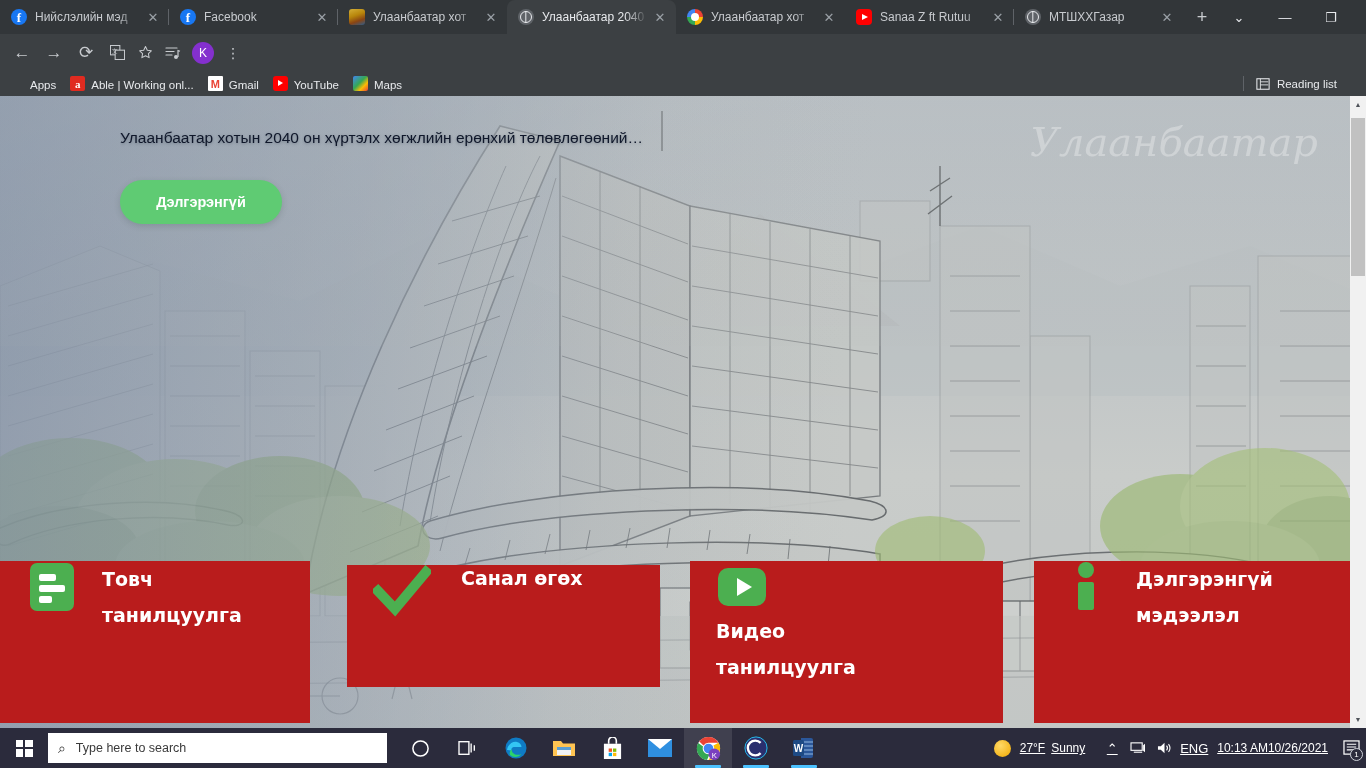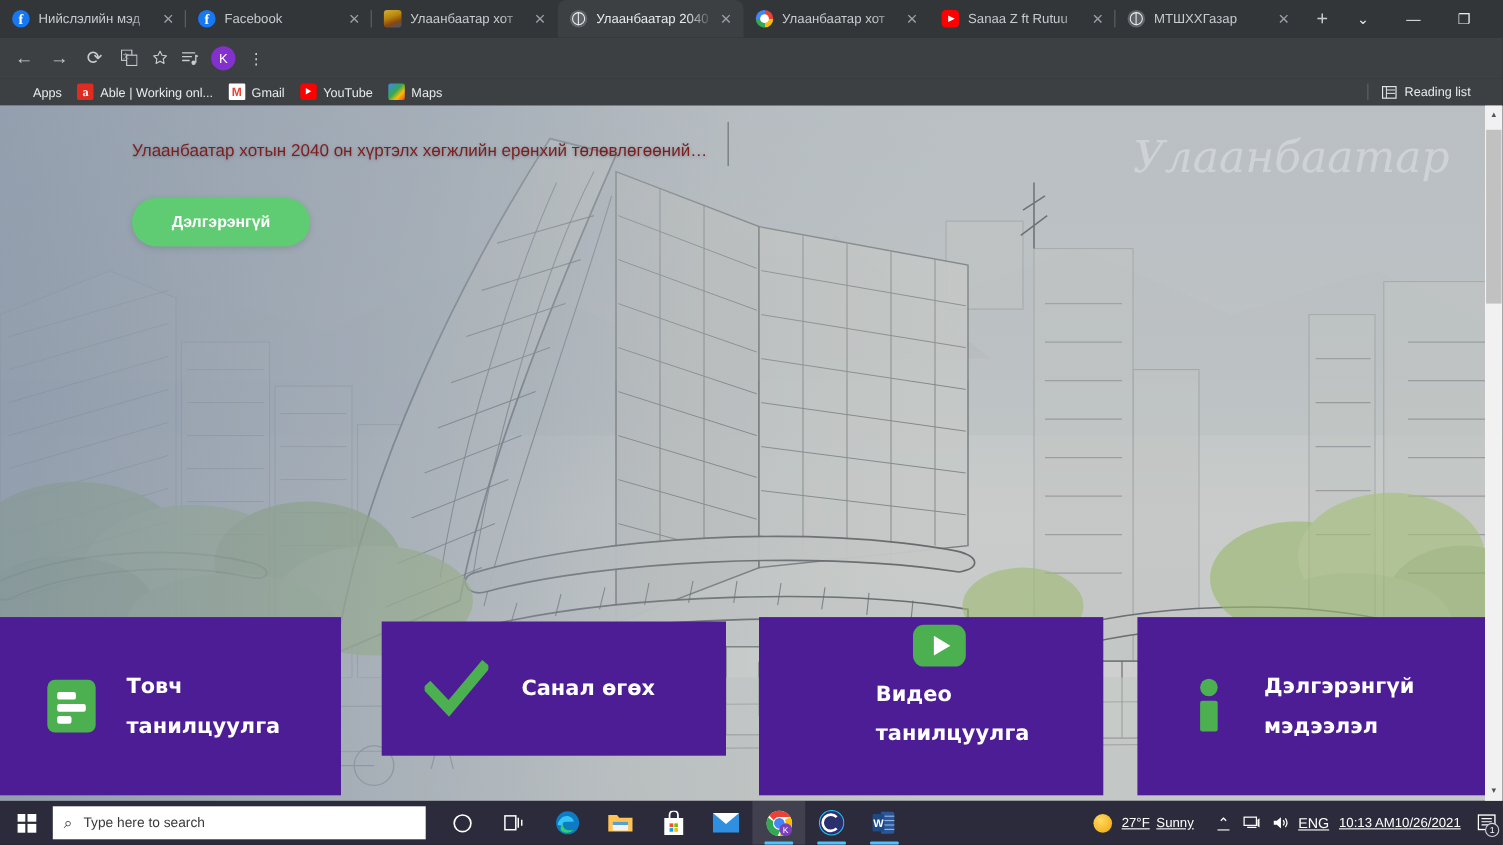--- a/index.html
+++ b/index.html
@@ -139,37 +139,37 @@
   .hero-svg { position:absolute; inset:0; width:100%; height:100%; }
 
   .hero-copy { position:absolute; left:120px; top:16px; width:620px; z-index:6; }
   .hero-title {
     color:#ffffff; font-weight:bold; font-size:55px; line-height:63px;
     letter-spacing:0.5px; text-transform:uppercase;
     font-family:"DejaVu Sans", sans-serif;
     text-shadow: 0 1px 3px rgba(60,70,85,.35);
   }
   .hero-sub {
-    margin-top:16px; color:#7f1d1d; font-size:15.5px; line-height:20px;
+    margin-top:16px; color:#0f172a; font-size:15.5px; line-height:20px;
     white-space:nowrap; overflow:hidden; text-overflow:ellipsis; width:545px;
     text-shadow: 0 1px 3px rgba(60,70,85,.45);
   }
   .hero-btn {
     margin-top:32px; width:162px; height:44px; border-radius:22px;
     background:#5fcb73; color:#ffffff; border:none;
     font-size:14.5px; font-weight:bold; font-family:"Liberation Sans", sans-serif;
     display:flex; align-items:center; justify-content:center; cursor:pointer;
     box-shadow: 0 2px 6px rgba(40,60,50,.18);
   }
 
   
   .cards { position:absolute; left:0; top:465px; width:1352px; height:167px; z-index:7; }
   .card {
-    position:absolute; background:#4c1d95; display:flex; align-items:center;
-    padding-left:39px; cursor:pointer;
+    position:absolute; background:#b91c1c; display:flex; 
+    padding-left:26px; cursor:pointer;
   }
   .card-1 { left:0;     top:0;  width:310px;  height:162px; }
   .card-2 { left:347px; top:4;  width:313px;  height:122px; top:4px; }
   .card-3 { left:690px; top:0;  width:313px;  height:162px;flex-direction:column; }
   .card-4 { left:1034px;top:0;  width:318px;  height:162px; }
   .card-ico { width:52px; height:52px; flex:0 0 52px; margin-right:24px;
               display:flex; align-items:center; justify-content:center; }
   .card-label { color:#ffffff; font-size:19px; font-weight:bold; line-height:36px;
                 font-family:"DejaVu Sans", sans-serif; }
   .card-2 .card-ico { width:58px; flex:0 0 58px; margin-right:30px; }

